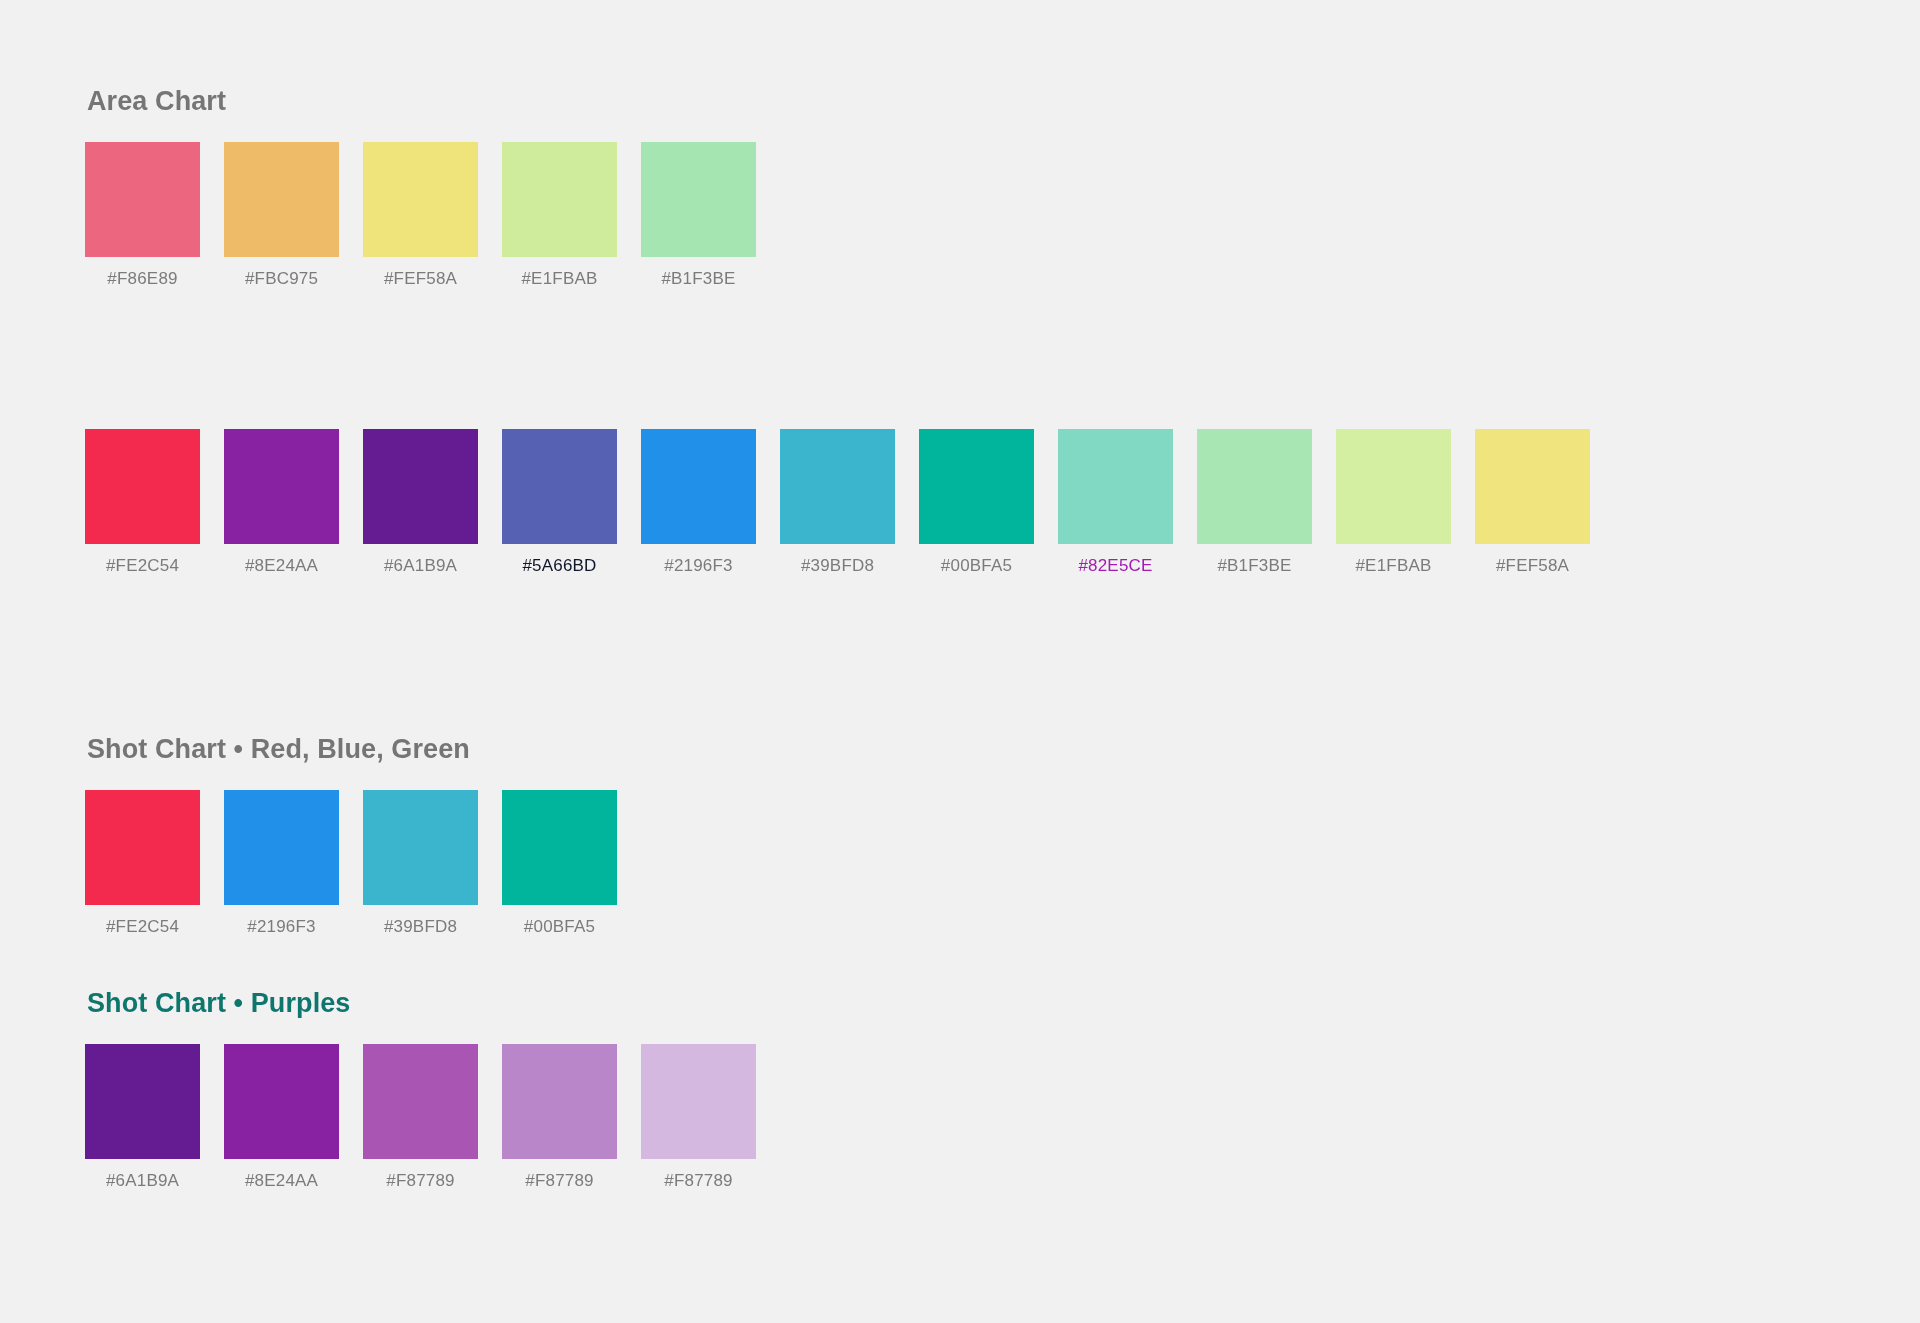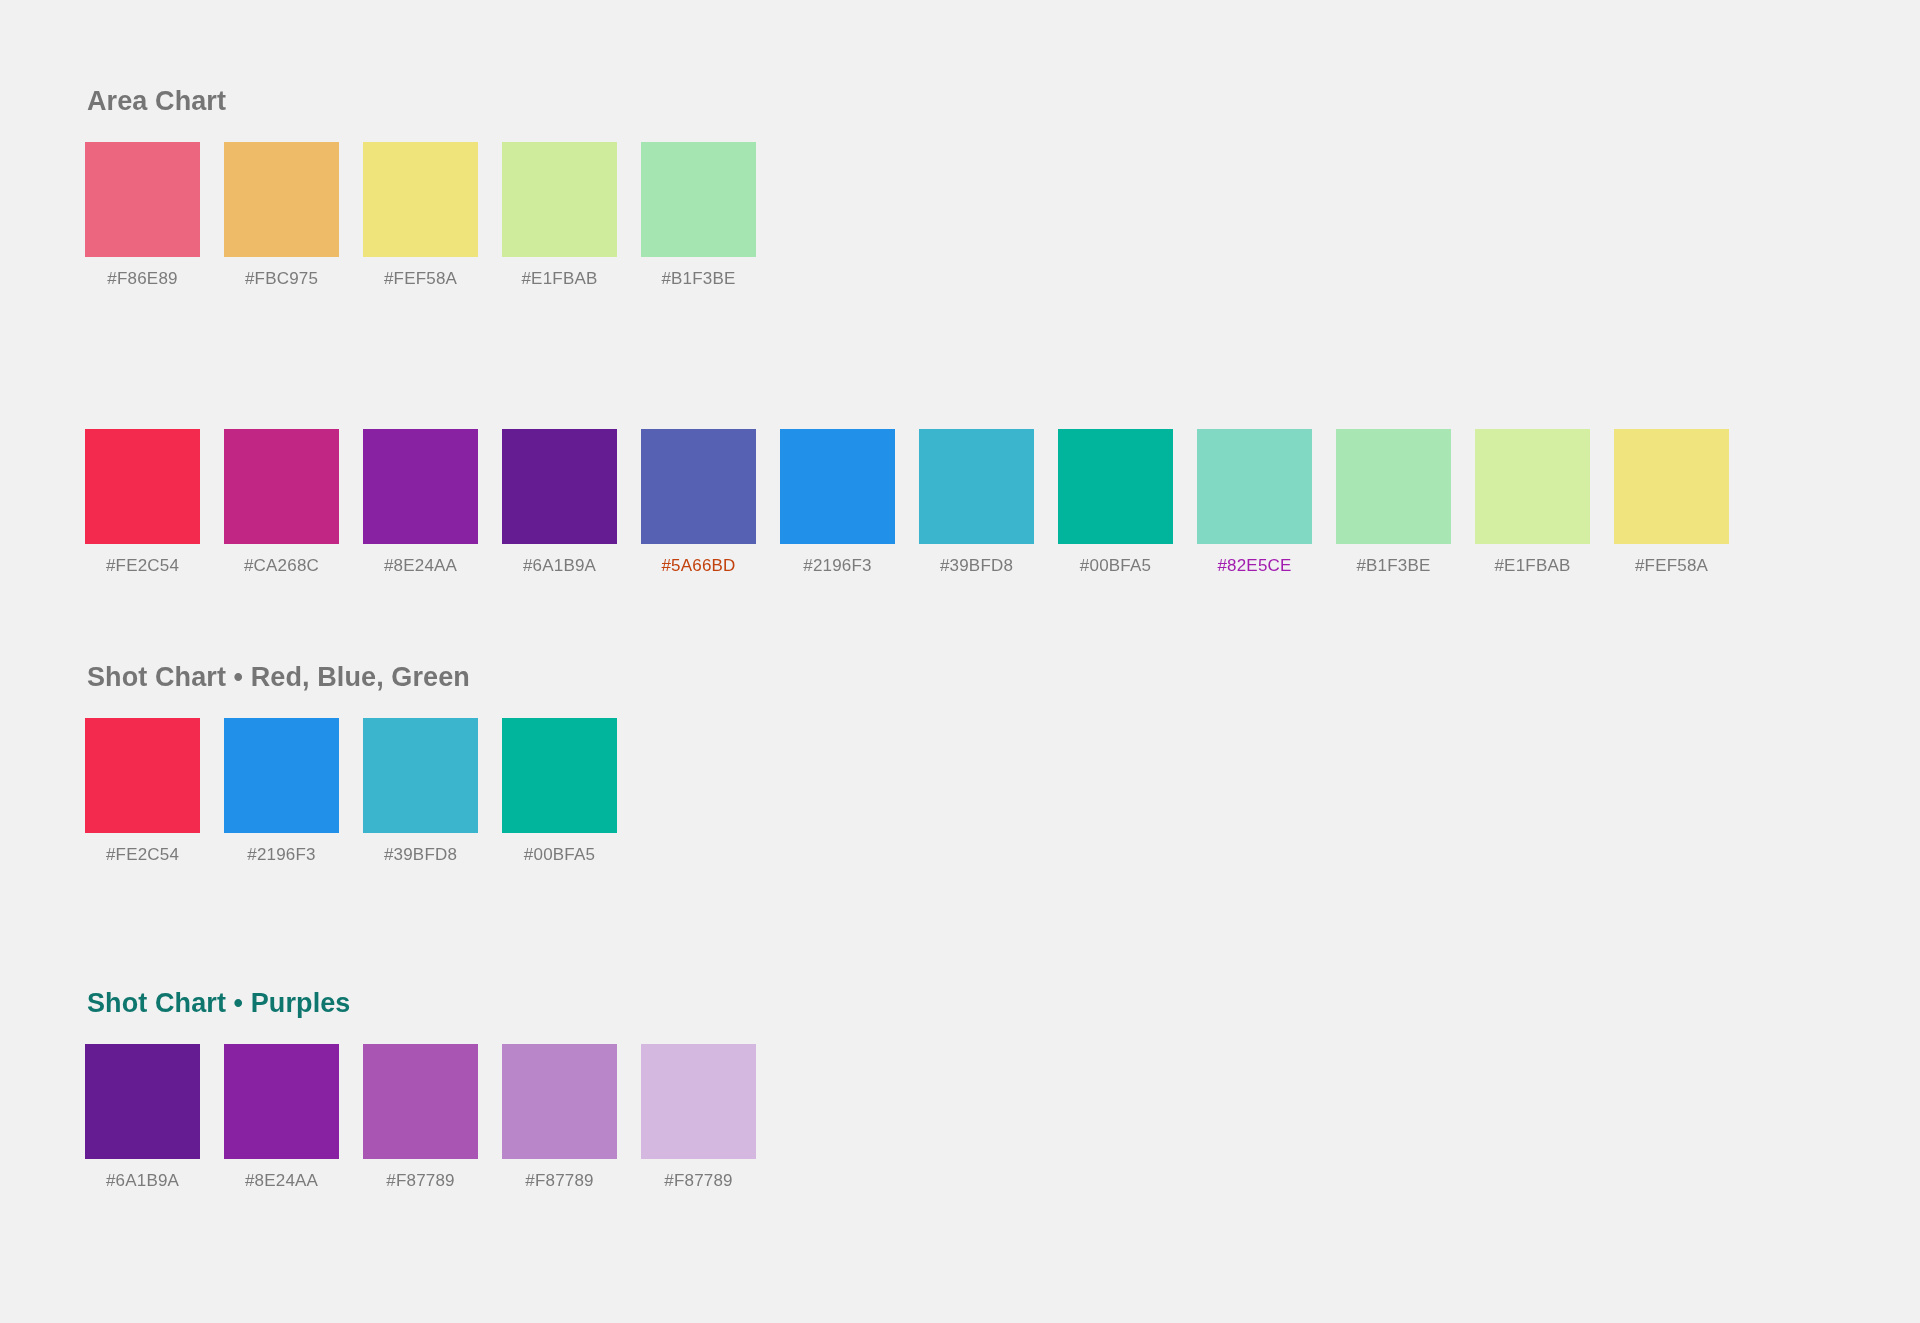--- a/index.html
+++ b/index.html
@@ -66,21 +66,21 @@
     font-size: 17px;
     color: #7B7B7B;
     letter-spacing: 0.2px;
     line-height: 1;
     white-space: nowrap;
   }
 
   
   #section-0 { top: 88px;   }
   #section-1 { top: 402px;  }
-  #section-2 { top: 664px;  }
+  #section-2 { top: 736px;  }
   #section-3 { top: 990px;  }
 </style>
 </head>
 <body style="background: rgb(241, 241, 241);">
 
 <div id="palette-page" style="background: rgb(241, 241, 241);">
     <div class="section" id="section-0">
       <div class="section-title" style="color: rgb(117, 117, 117);">Area Chart</div>
       <div class="swatch-row">
         <div class="swatch-cell">
@@ -105,34 +105,30 @@
         </div>
       </div>
     </div>
     <div class="section" id="section-1">
       <div class="swatch-row">
         <div class="swatch-cell">
           <div class="swatch-chip" style="background: rgb(243, 41, 78);"></div>
           <div class="swatch-label" style="color: rgb(123, 123, 123);">#FE2C54</div>
         </div>
         <div class="swatch-cell">
-          <div class="swatch-chip" style="background: rgb(193, 38, 132);"></div>
-          <div class="swatch-label" style="color: rgb(123, 123, 123);">#CA268C</div>
-        </div>
-        <div class="swatch-cell">
           <div class="swatch-chip" style="background: rgb(136, 34, 162);"></div>
           <div class="swatch-label" style="color: rgb(123, 123, 123);">#8E24AA</div>
         </div>
         <div class="swatch-cell">
           <div class="swatch-chip" style="background: rgb(101, 27, 145);"></div>
           <div class="swatch-label" style="color: rgb(123, 123, 123);">#6A1B9A</div>
         </div>
         <div class="swatch-cell">
           <div class="swatch-chip" style="background: rgb(86, 97, 179);"></div>
-          <div class="swatch-label" style="color: #c2410c;">#5A66BD</div>
+          <div class="swatch-label" style="color: #0f172a;">#5A66BD</div>
         </div>
         <div class="swatch-cell">
           <div class="swatch-chip" style="background: rgb(33, 144, 232);"></div>
           <div class="swatch-label" style="color: rgb(123, 123, 123);">#2196F3</div>
         </div>
         <div class="swatch-cell">
           <div class="swatch-chip" style="background: rgb(58, 181, 205);"></div>
           <div class="swatch-label" style="color: rgb(123, 123, 123);">#39BFD8</div>
         </div>
         <div class="swatch-cell">

